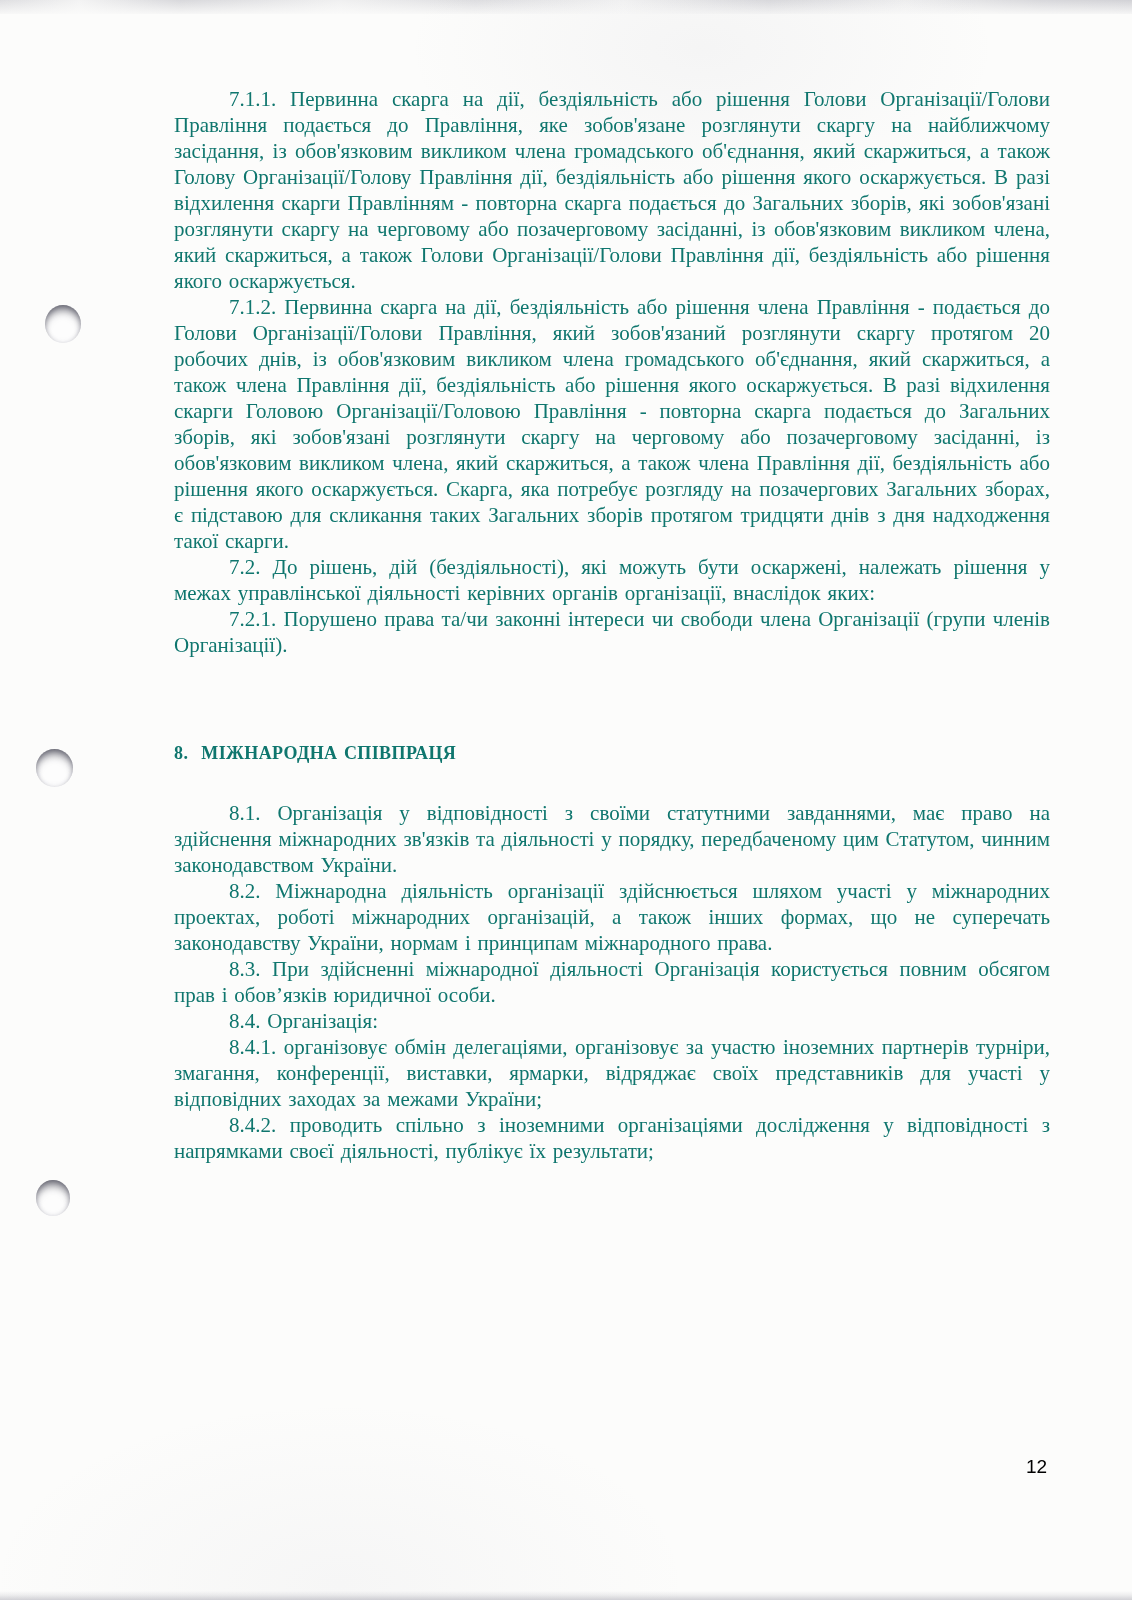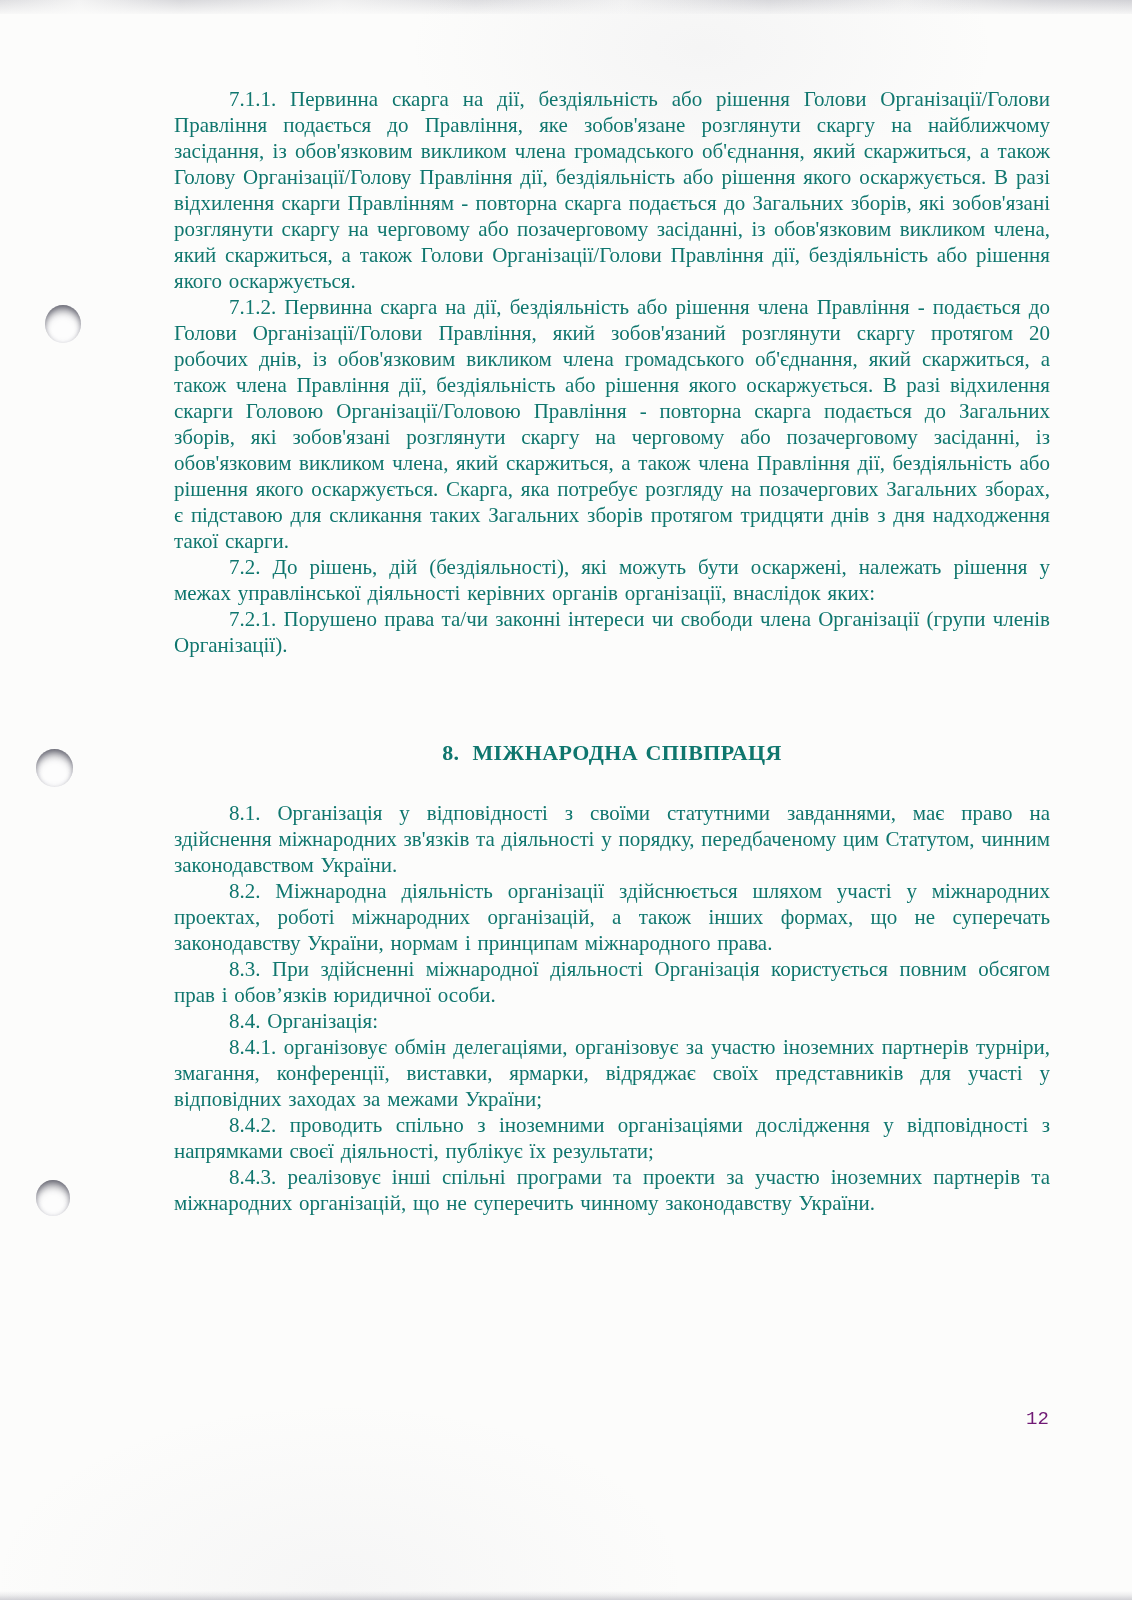--- a/index.html
+++ b/index.html
@@ -57,37 +57,37 @@
     left: 174px; top: 86px;
     width: 876px;
     color: #0f766e;
     font-size: 21px;
     line-height: 26px;
     text-align: justify;
     word-spacing: 1.5px;
   }
   .para { text-indent: 55px; margin: 0; }
   .heading {
-    text-align: center;
+    text-align: left;
     font-weight: bold;
-    font-size: 22px;
+    font-size: 18px;
     letter-spacing: 0.4px;
     text-indent: 0;
     white-space: nowrap;
   }
   .heading .title-gap { margin-left: 13px; }
   .heading-8 { margin-top: 82px; margin-bottom: 34px; }
   .heading-9 { margin-top: 22px; }
 
   .page-number {
     position: absolute;
-    left: 1026px; top: 1408px;
-    font-family: Liberation Mono, monospace;
+    left: 1026px; top: 1456px;
+    font-family: Liberation Sans, sans-serif;
     font-size: 19px;
-    color: #701a75;
+    color: #000000;
   }
 </style>
 </head>
 <body>
 
 <div class="page">
 
   <div class="band-top"></div>
   <div class="smudge"></div>
 
@@ -104,20 +104,19 @@
     <p class="para heading heading-8">
       <span>8.</span><span class="title-gap">МІЖНАРОДНА СПІВПРАЦЯ</span>
     </p>
 
     <p class="para">8.1. Організація у відповідності з своїми статутними завданнями, має право на здійснення міжнародних зв'язків та діяльності у порядку, передбаченому цим Статутом, чинним законодавством України.</p>
     <p class="para">8.2. Міжнародна діяльність організації здійснюється шляхом участі у міжнародних проектах, роботі міжнародних організацій, а також інших формах, що не суперечать законодавству України, нормам і принципам міжнародного права.</p>
     <p class="para">8.3. При здійсненні міжнародної діяльності Організація користується повним обсягом прав і обов’язків юридичної особи.</p>
     <p class="para">8.4. Організація:</p>
     <p class="para">8.4.1. організовує обмін делегаціями, організовує за участю іноземних партнерів турніри, змагання, конференції, виставки, ярмарки, відряджає своїх представників для участі у відповідних заходах за межами України;</p>
     <p class="para">8.4.2. проводить спільно з іноземними організаціями дослідження у відповідності з напрямками своєї діяльності, публікує їх результати;</p>
-    <p class="para">8.4.3. реалізовує інші спільні програми та проекти за участю іноземних партнерів та міжнародних організацій, що не суперечить чинному законодавству України.</p>
 
   </div>
 
   <div class="page-number">12</div>
 
   <div class="band-bottom"></div>
 </div>
 
 </body></html>

